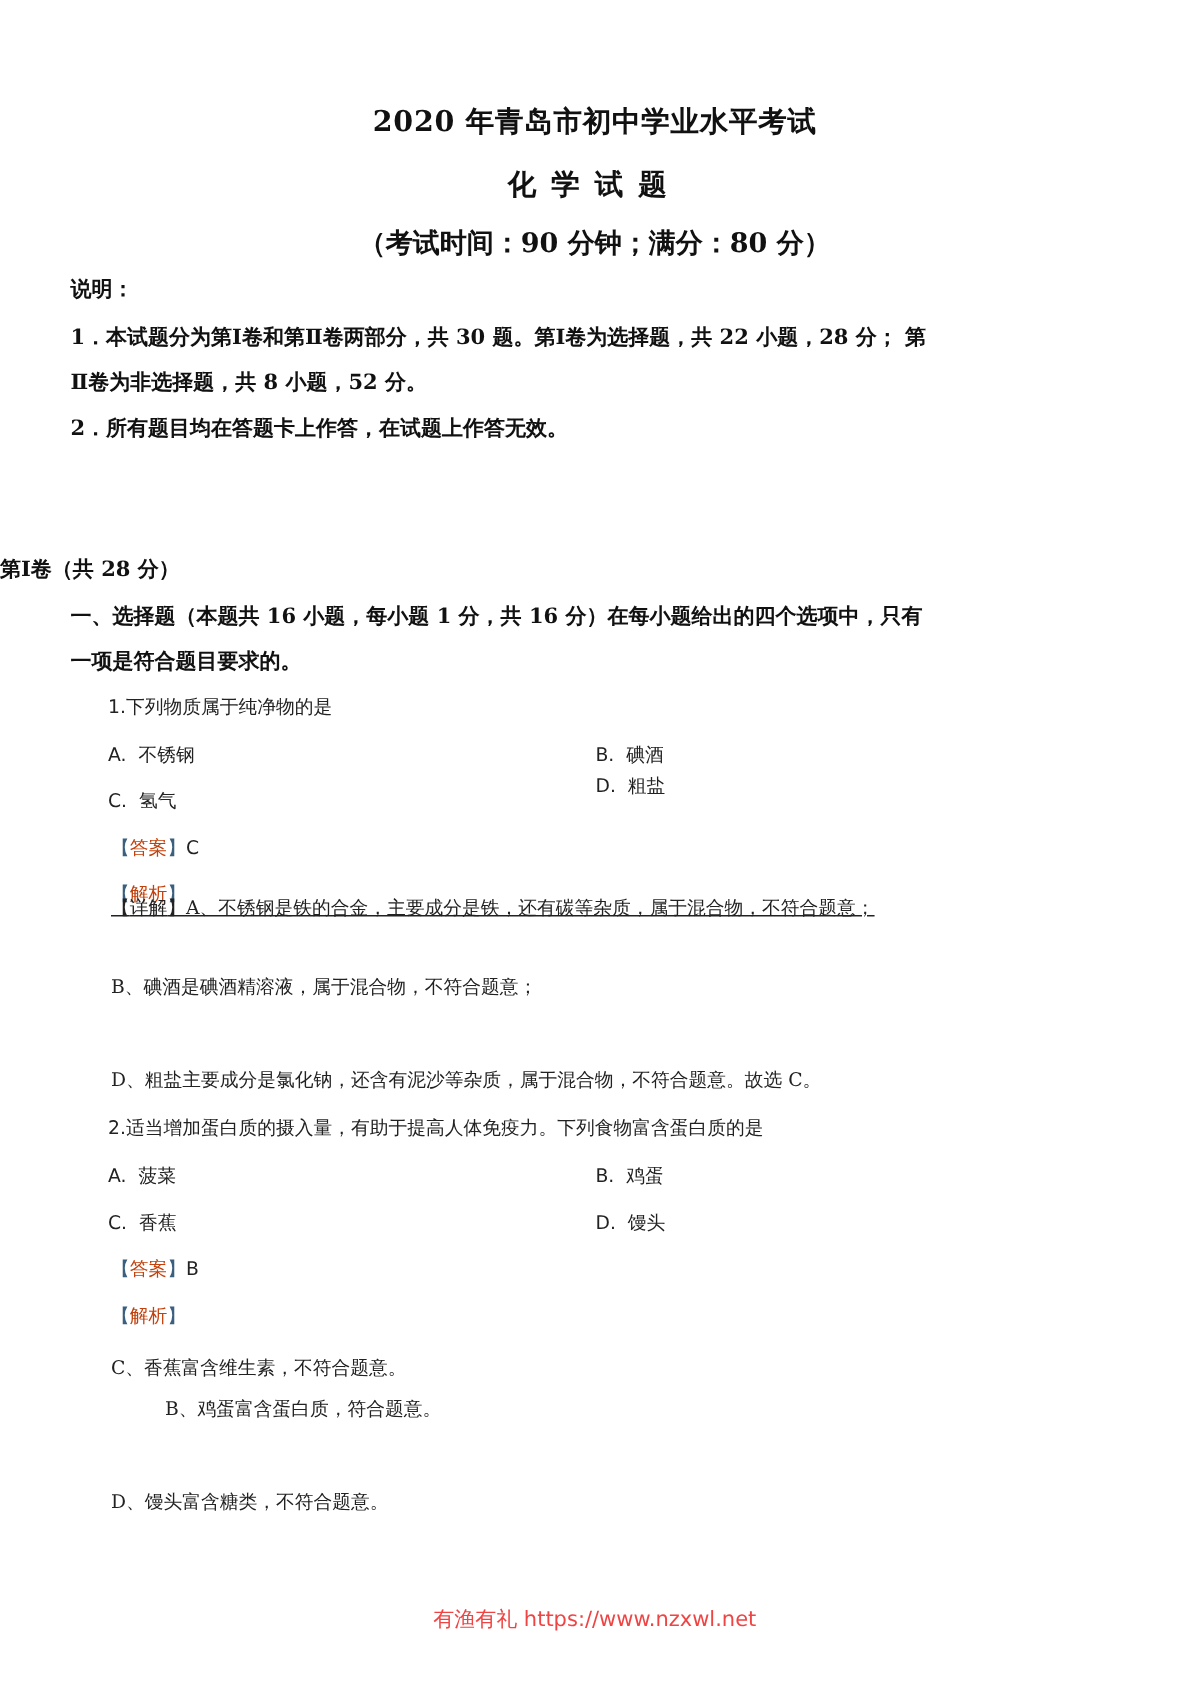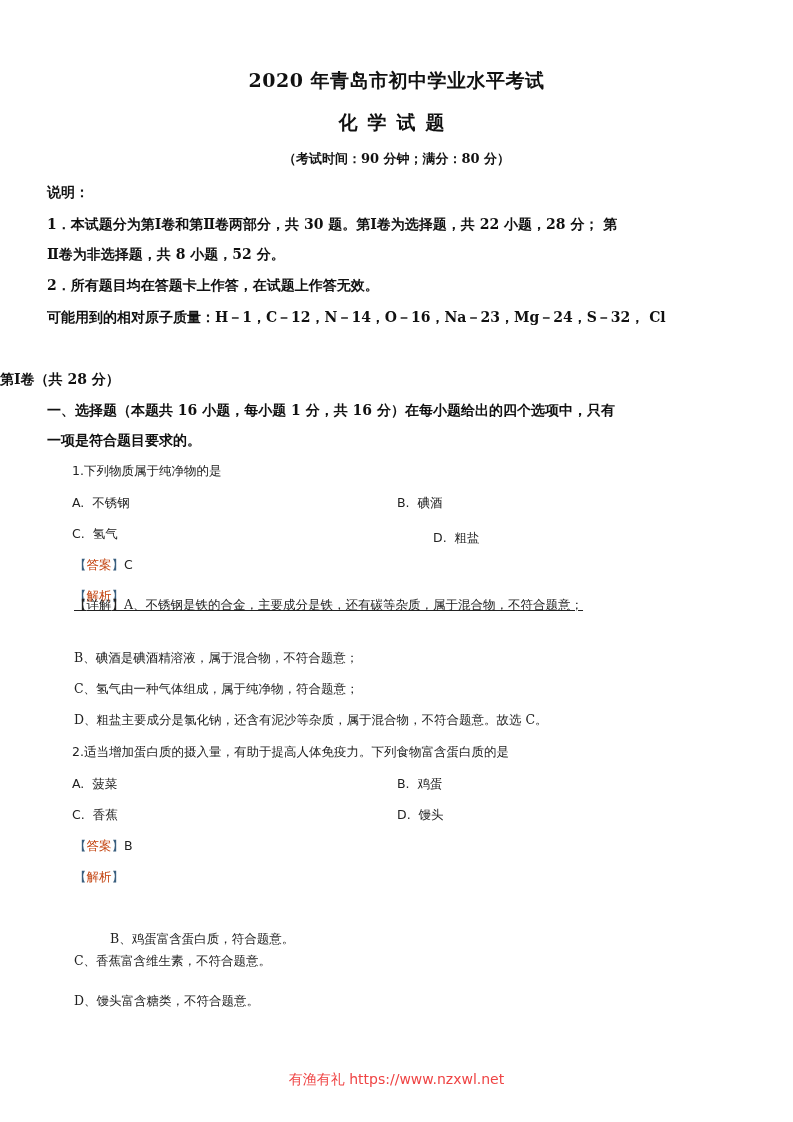--- a/index.html
+++ b/index.html
@@ -2,21 +2,21 @@
 <html><head>
 <meta charset="utf-8">
 <style>
   html, body { margin: 0; padding: 0; background: #ffffff; }
   body { width: 793px; height: 1122px; position: relative; overflow: hidden;
          font-family: "DejaVu Serif", "Liberation Serif", serif; color: #111; }
   .page { position: absolute; left: 0; top: 0; width: 793px; height: 1122px; }
   .abs { position: absolute; white-space: nowrap; }
   .title1 { top: 68px; left: 0; width: 793px; text-align: center; font-size: 19px; font-weight: bold; letter-spacing: 0.5px; }
   .title2 { top: 110px; left: 0; width: 793px; text-align: center; font-size: 19px; font-weight: bold; letter-spacing: 10px; }
-  .subtitle { top: 150px; left: 0; width: 793px; text-align: center; font-size: 13px; font-weight: bold; }
+  .subtitle { top: 150px; left: 0; width: 793px; text-align: center; font-size: 18px; font-weight: bold; }
   .bold { font-weight: bold; font-size: 14px; }
   .sans { font-family: "DejaVu Sans", "Liberation Sans", sans-serif; font-size: 12.5px; color: #222; text-align: center; }
   .serif-s { font-family: "DejaVu Serif", "Liberation Serif", serif; font-size: 12.5px; color: #222; }
   .bracket { color: #3a5f7f; }
   .bracket-text { color: #c2410c; }
   .footer { top: 1071px; left: 0; width: 793px; text-align: center;
             font-family: "DejaVu Sans", "Liberation Sans", sans-serif; font-size: 14px; color: #ef4444; }
 </style>
 </head>
 <body>
@@ -24,50 +24,48 @@
 <div class="page">
 
   <div class="abs title1">2020  年青岛市初中学业水平考试</div>
   <div class="abs title2">化学试题</div>
   <div class="abs subtitle">（考试时间：90 分钟；满分：80 分）</div>
 
   <div class="abs bold" style="top:184px;left:47px;">说明：</div>
   <div class="abs bold" style="top:216px;left:47px;">1．本试题分为第Ⅰ卷和第Ⅱ卷两部分，共 30 题。第Ⅰ卷为选择题，共 22 小题，28 分；  第</div>
   <div class="abs bold" style="top:246px;left:47px;">Ⅱ卷为非选择题，共 8 小题，52 分。</div>
   <div class="abs bold" style="top:277px;left:47px;">2．所有题目均在答题卡上作答，在试题上作答无效。</div>
-  <div class="abs bold" style="top:309px;left:47px;">可能用到的相对原子质量：H－1，C－12，N－14，O－16，Na－23，Mg－24，S－32，  Cl</div>
 
   <div class="abs bold" style="top:371px;left:0;width:793px;text-align:left;">第Ⅰ卷（共 28 分）</div>
   <div class="abs bold" style="top:402px;left:47px;">一、选择题（本题共 16 小题，每小题 1 分，共 16 分）在每小题给出的四个选项中，只有</div>
   <div class="abs bold" style="top:432px;left:47px;">一项是符合题目要求的。</div>
 
   <div class="abs sans" style="top:463px;left:72px;">1.下列物质属于纯净物的是</div>
   <div class="abs sans" style="top:495px;left:72px;">
     <span>A.</span>&nbsp;&nbsp;<span>不锈钢</span>
   </div>
   <div class="abs sans" style="top:495px;left:397px;">
     <span>B.</span>&nbsp;&nbsp;<span>碘酒</span>
   </div>
   <div class="abs sans" style="top:526px;left:72px;">
     <span>C.</span>&nbsp;&nbsp;<span>氢气</span>
   </div>
-  <div class="abs sans" style="top:530px;left:397px;margin-left:36px;">
+  <div class="abs sans" style="top:516px;left:397px;">
     <span>D.</span>&nbsp;&nbsp;<span>粗盐</span>
   </div>
   <div class="abs sans" style="top:557px;left:74px;">
     <span class="bracket">【</span><span class="bracket-text">答案</span><span class="bracket">】</span><span>C</span>
   </div>
   <div class="abs sans" style="top:588px;left:74px;">
     <span class="bracket">【</span><span class="bracket-text">解析</span><span class="bracket">】</span>
   </div>
   <div class="abs serif-s" style="top:597px;left:74px;text-decoration:underline;">
     <span>【</span><span>详解</span><span>】</span><span>A、不锈钢是铁的合金，主要成分是铁，还有碳等杂质，属于混合物，不符合题意；</span>
   </div>
   <div class="abs serif-s" style="top:650px;left:74px;">B、碘酒是碘酒精溶液，属于混合物，不符合题意；</div>
-  <div class="abs serif-s" style="top:681px;left:74px;">C、氢气由一种气体组成，属于纯净物，符合题意；</div>
   <div class="abs serif-s" style="top:712px;left:74px;">D、粗盐主要成分是氯化钠，还含有泥沙等杂质，属于混合物，不符合题意。故选 C。</div>
 
   <div class="abs sans" style="top:744px;left:72px;">2.适当增加蛋白质的摄入量，有助于提高人体免疫力。下列食物富含蛋白质的是</div>
   <div class="abs sans" style="top:776px;left:72px;">
     <span>A.</span>&nbsp;&nbsp;<span>菠菜</span>
   </div>
   <div class="abs sans" style="top:776px;left:397px;">
     <span>B.</span>&nbsp;&nbsp;<span>鸡蛋</span>
   </div>
   <div class="abs sans" style="top:807px;left:72px;">
@@ -76,17 +74,17 @@
   <div class="abs sans" style="top:807px;left:397px;">
     <span>D.</span>&nbsp;&nbsp;<span>馒头</span>
   </div>
   <div class="abs sans" style="top:838px;left:74px;">
     <span class="bracket">【</span><span class="bracket-text">答案</span><span class="bracket">】</span><span>B</span>
   </div>
   <div class="abs sans" style="top:869px;left:74px;">
     <span class="bracket">【</span><span class="bracket-text">解析</span><span class="bracket">】</span>
   </div>
   <div class="abs serif-s" style="top:931px;left:74px;margin-left:36px;">B、鸡蛋富含蛋白质，符合题意。</div>
-  <div class="abs serif-s" style="top:953px;left:74px;">C、香蕉富含维生素，不符合题意。</div>
+  <div class="abs serif-s" style="top:904px;left:74px;">C、香蕉富含维生素，不符合题意。</div>
   <div class="abs serif-s" style="top:993px;left:74px;">D、馒头富含糖类，不符合题意。</div>
 
   <div class="abs footer">有渔有礼 https://www.nzxwl.net</div>
 </div>
 
 </body></html>

